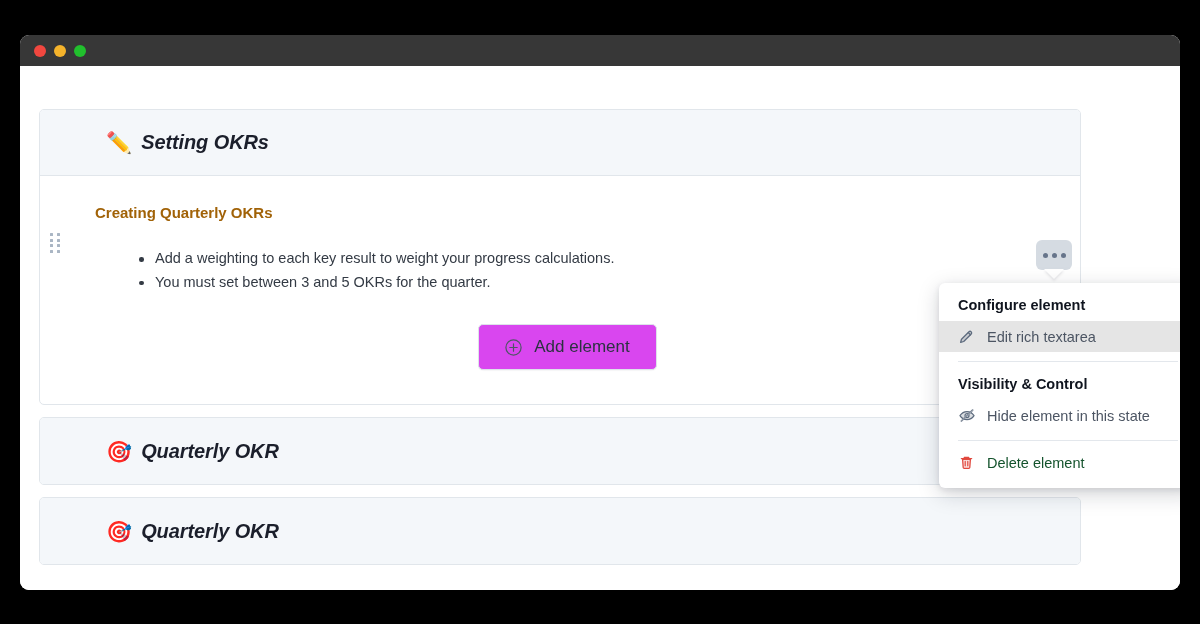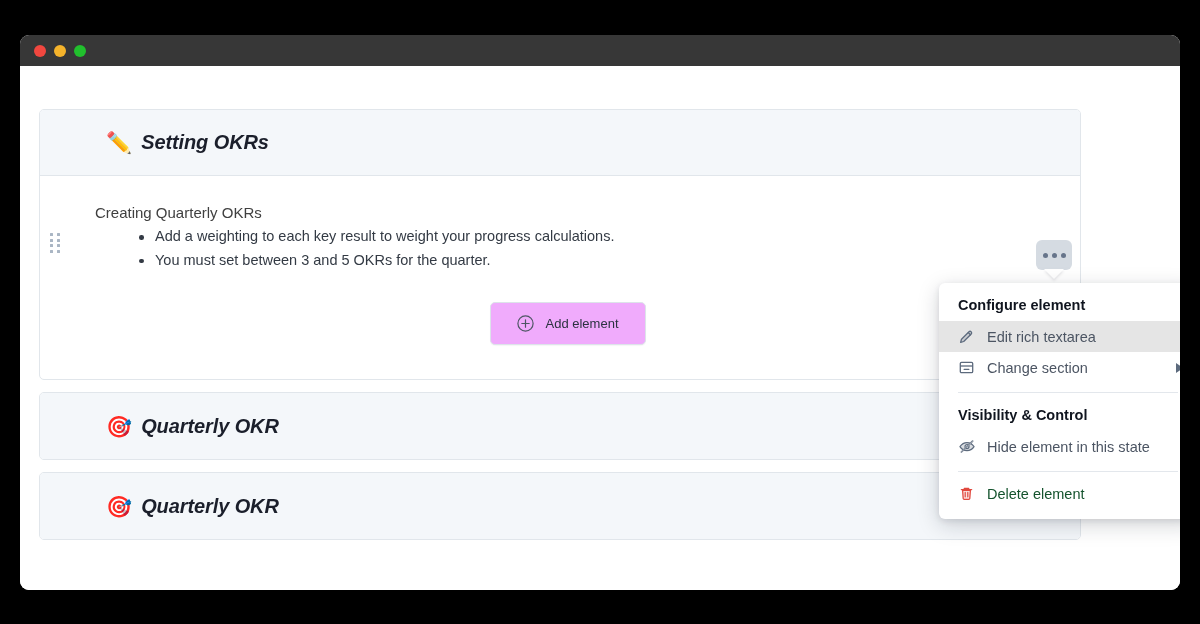--- a/index.html
+++ b/index.html
@@ -95,23 +95,23 @@
     letter-spacing: -0.1px;
     font-style: italic;
   }
 
   .card-body {
     padding: 28px 40px 34px 55px;
     position: relative;
   }
   .section-title {
     font-size: 15px;
-    font-weight: normal;
-    color: #404040;
-    margin: 0 0 4px 0;
+    font-weight: bold;
+    color: #a16207;
+    margin: 0 0 26px 0;
   }
   ul.bullets {
     margin: 0;
     padding: 0 0 0 44px;
     list-style: none;
   }
   ul.bullets li {
     font-size: 14.5px;
     color: #333a44;
     line-height: 23.5px;
@@ -152,25 +152,25 @@
   
   .add-row {
     display: flex;
     justify-content: center;
     margin-top: 30px;
   }
   .btn-add {
     display: inline-flex;
     align-items: center;
     gap: 12px;
-    background: #f0abfc;
+    background: #d946ef;
     border: 1px solid #dde3ea;
     border-radius: 5px;
     padding: 12px 26px;
-    font-size: 13px;
+    font-size: 17px;
     color: #2b3240;
     cursor: pointer;
     box-shadow: 0 1px 1px rgba(16,24,40,0.04);
   }
   .btn-add .plus-circle {
     width: 17px;
     height: 17px;
     display: inline-block;
     position: relative;
   }
@@ -351,31 +351,20 @@
         <span class="mi-icon">
           <svg width="17" height="17" viewBox="0 0 17 17" fill="none">
             <path d="M2.6 14.4l.9-3.1L11 3.8a1.5 1.5 0 012.1 0l.1.1a1.5 1.5 0 010 2.1l-7.5 7.5-3.1.9z" stroke="#5c6a7d" stroke-width="1.3" stroke-linejoin="round" fill="#5c6a7d" fill-opacity="0.18"></path>
             <path d="M10.3 4.6l2.1 2.1" stroke="#5c6a7d" stroke-width="1.3" stroke-linecap="round"></path>
           </svg>
         </span>
         <span class="mi-label">Edit rich textarea</span>
       </div>
 
 
-      <div class="menu-item">
-        <span class="mi-icon">
-          <svg width="17" height="17" viewBox="0 0 17 17" fill="none">
-            <rect x="2.3" y="3.3" width="12.4" height="10.4" rx="1.2" stroke="#5c6a7d" stroke-width="1.3"></rect>
-            <path d="M2.3 7.0h12.4" stroke="#5c6a7d" stroke-width="1.3"></path>
-            <path d="M6.2 10.4h4.6" stroke="#5c6a7d" stroke-width="1.3" stroke-linecap="round"></path>
-          </svg>
-        </span>
-        <span class="mi-label">Change section</span>
-        <span class="caret"></span>
-      </div>
 
       <div class="menu-sep"></div>
 
       <div class="menu-heading second">Visibility &amp; Control</div>
 
       <div class="menu-item">
         <span class="mi-icon">
           <svg width="18" height="17" viewBox="0 0 18 17" fill="none">
             <path d="M2.0 8.6s2.7-4.0 7.0-4.0 7.0 4.0 7.0 4.0-2.7 4.0-7.0 4.0-7.0-4.0-7.0-4.0z" fill="#5c6a7d" fill-opacity="0.22" stroke="#5c6a7d" stroke-width="1.3" stroke-linejoin="round"></path>
             <circle cx="9" cy="8.6" r="2.0" fill="#ffffff" stroke="#5c6a7d" stroke-width="1.2"></circle>

